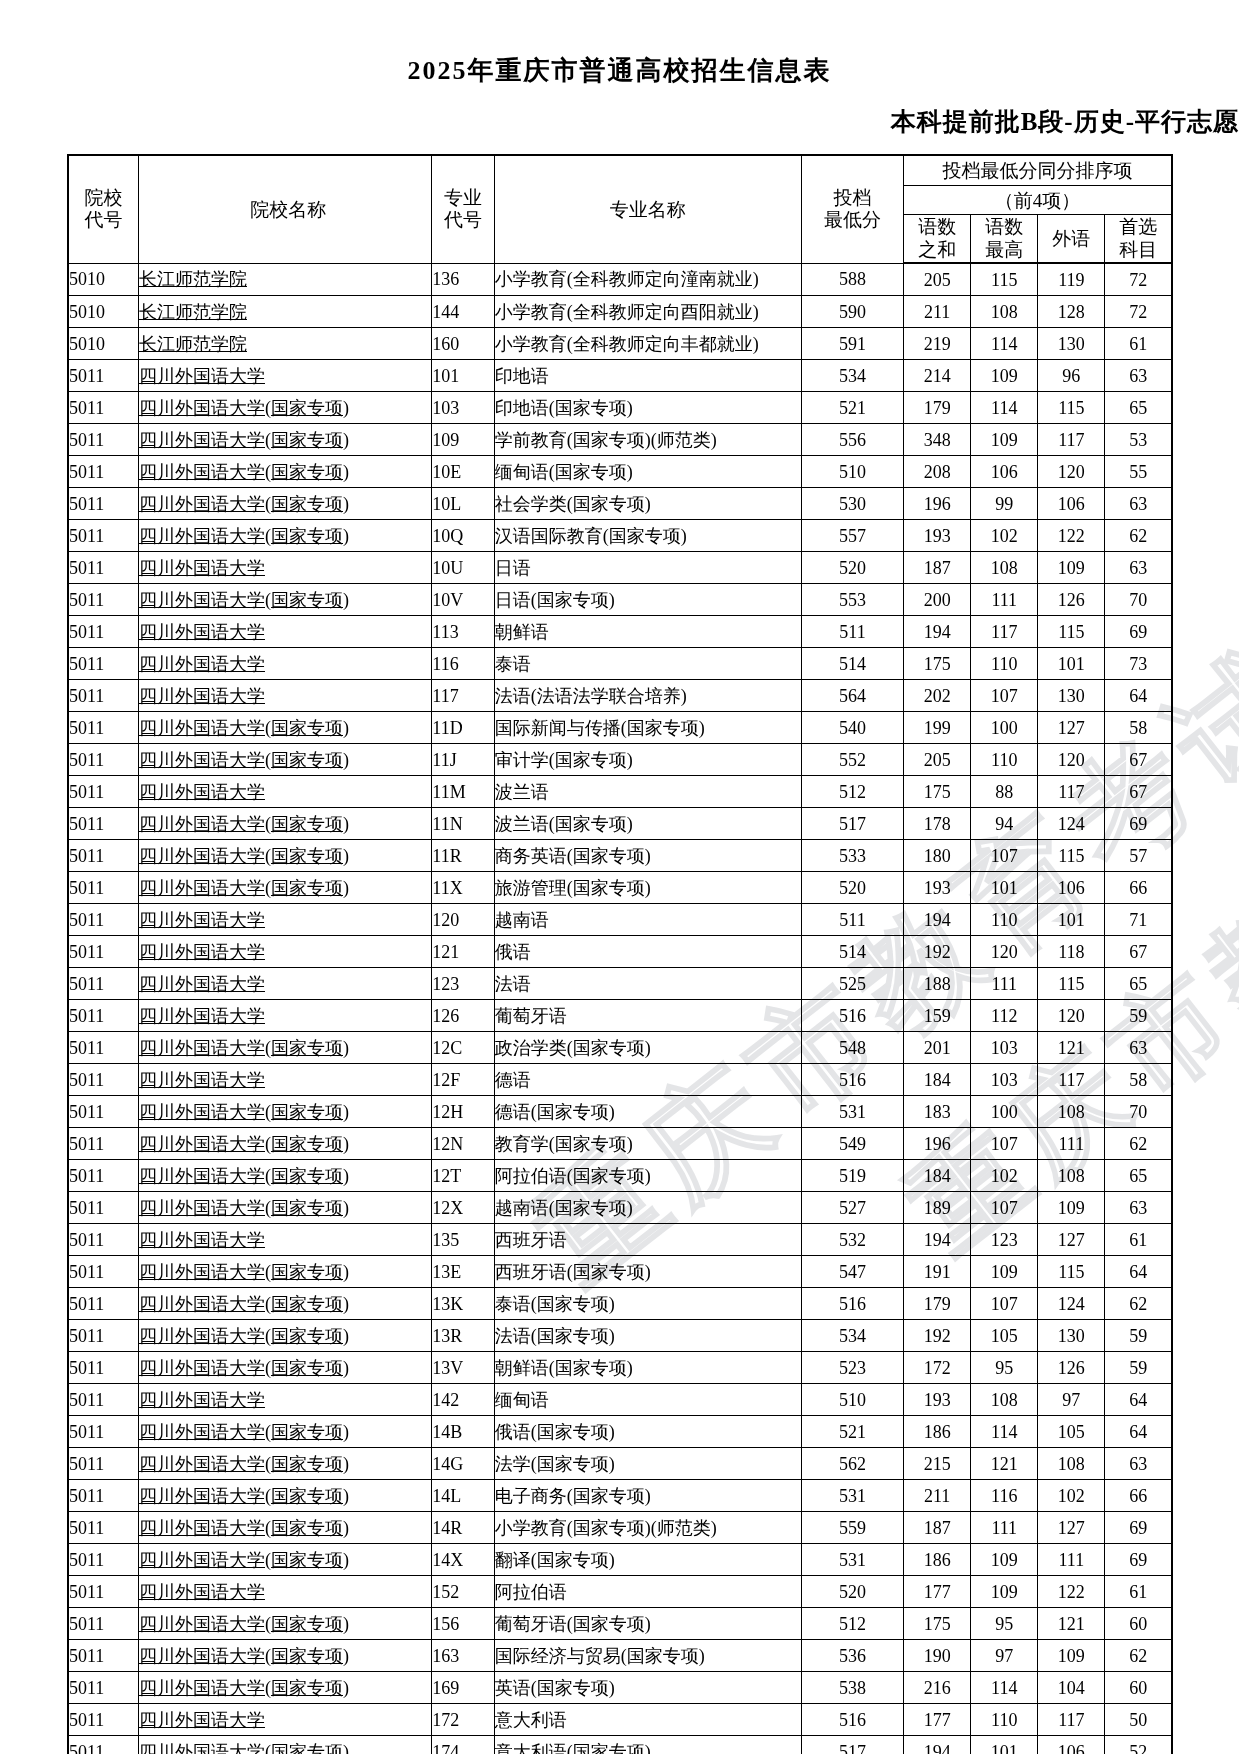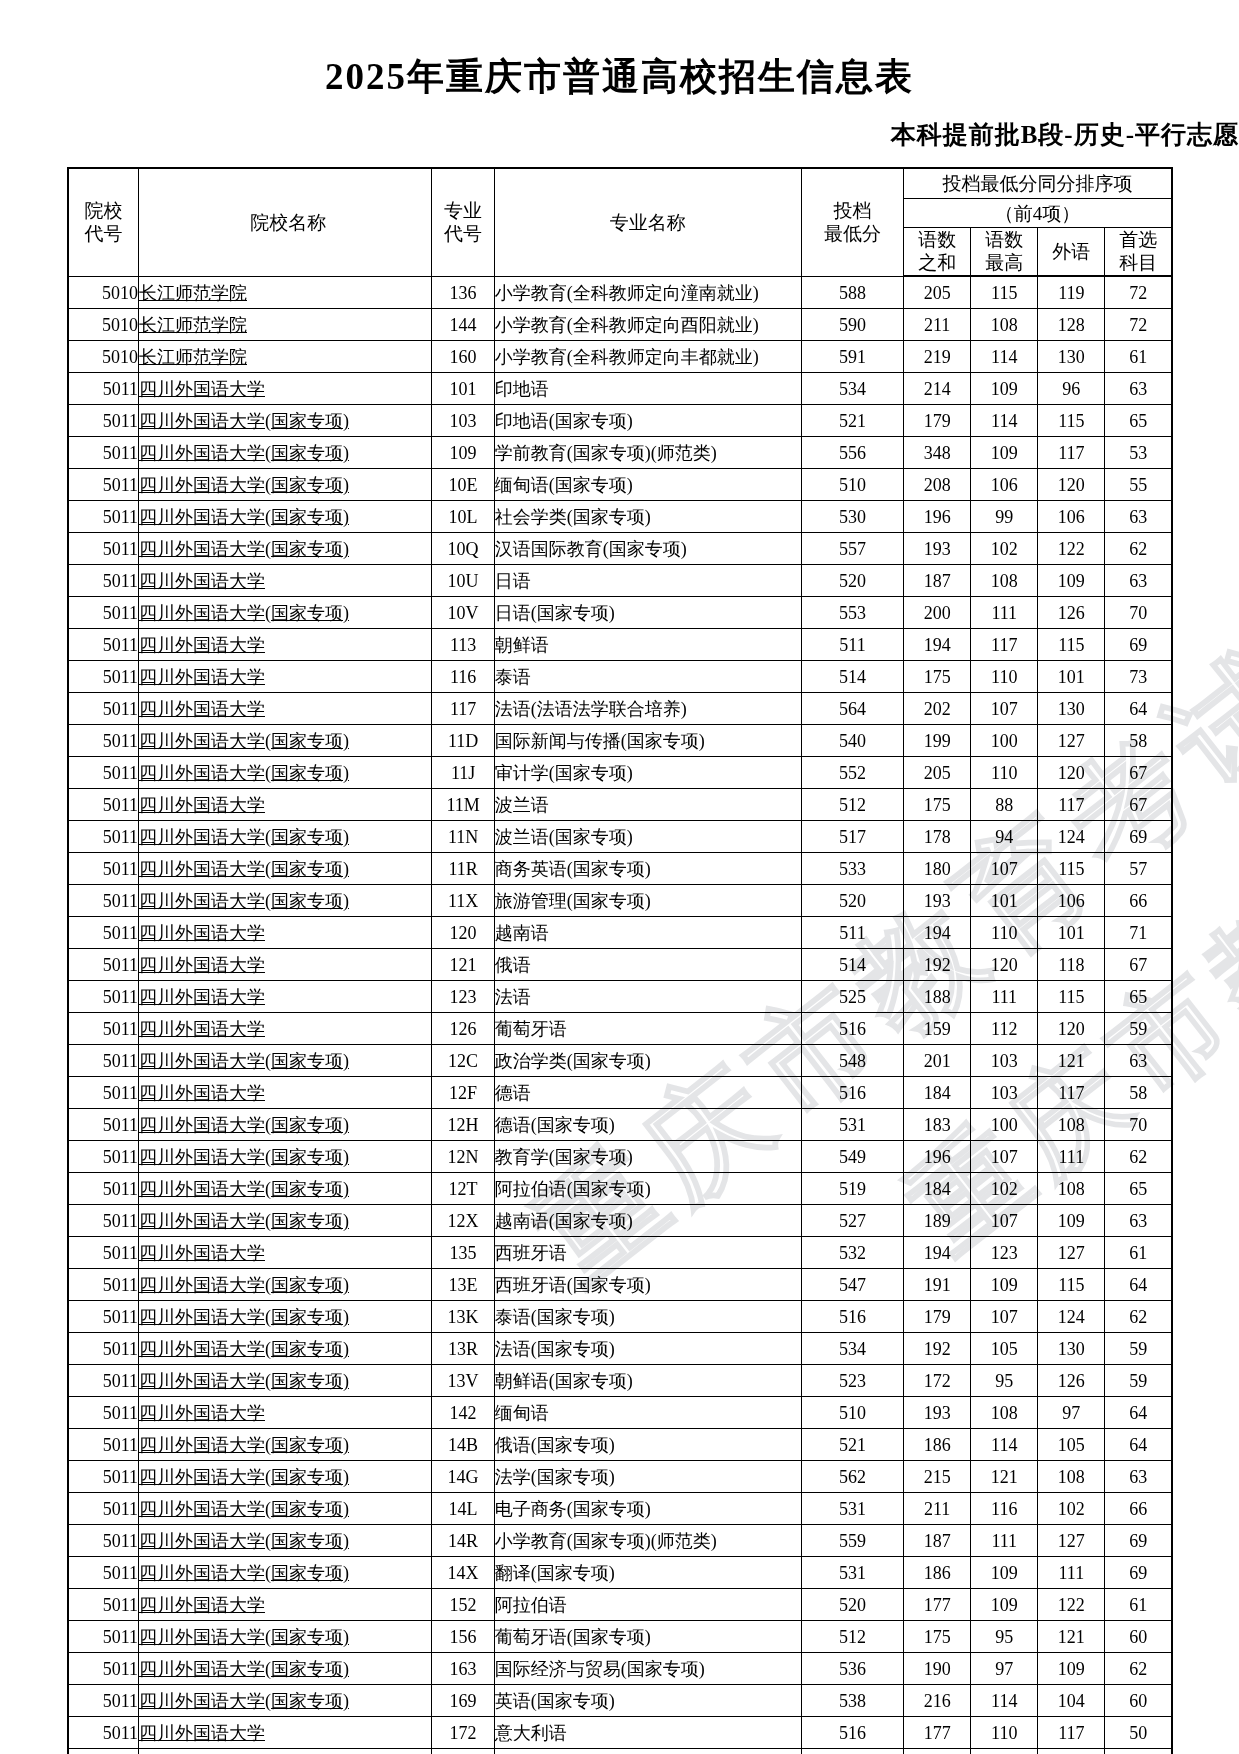--- a/index.html
+++ b/index.html
@@ -42,21 +42,21 @@
     white-space: nowrap;
     transform: rotate(-38deg);
     transform-origin: left top;
   }
   .wm-1 { left: 505px; top: 1190px; }
   .wm-2 { left: 880px; top: 1165px; font-size: 112px; }
 
   
   .title {
     text-align: center;
-    font-size: 37px;
+    font-size: 26px;
     font-weight: bold;
     letter-spacing: 2px;
     padding-top: 55px;
     line-height: 1.2;
   }
   .subtitle {
     text-align: right;
     font-size: 25px;
     font-weight: bold;
     letter-spacing: 1px;
@@ -102,23 +102,23 @@
   col.c-school { width: 258px; }
   col.c-mcode  { width: 55px; }
   col.c-mname  { width: 270px; }
   col.c-score  { width: 90px; }
   col.c-sum    { width: 59px; }
   col.c-max    { width: 59px; }
   col.c-for    { width: 59px; }
   col.c-first  { width: 59px; }
 
   tbody td { height: 31px; }
-  td.code   { text-align: right; }
+  td.code   { text-align: left; }
   td.school { text-align: left; padding-left: 6px; text-decoration: underline; }
-  td.mcode  { text-align: center; }
+  td.mcode  { text-align: left; }
   td.mname  { text-align: left; padding-left: 6px; }
   td.num    { text-align: center; }
 </style>
 </head>
 <body>
 
 <div class="page">
 
   <div class="watermark">
     <div class="wm-text wm-1">重庆市教育考试院</div>

